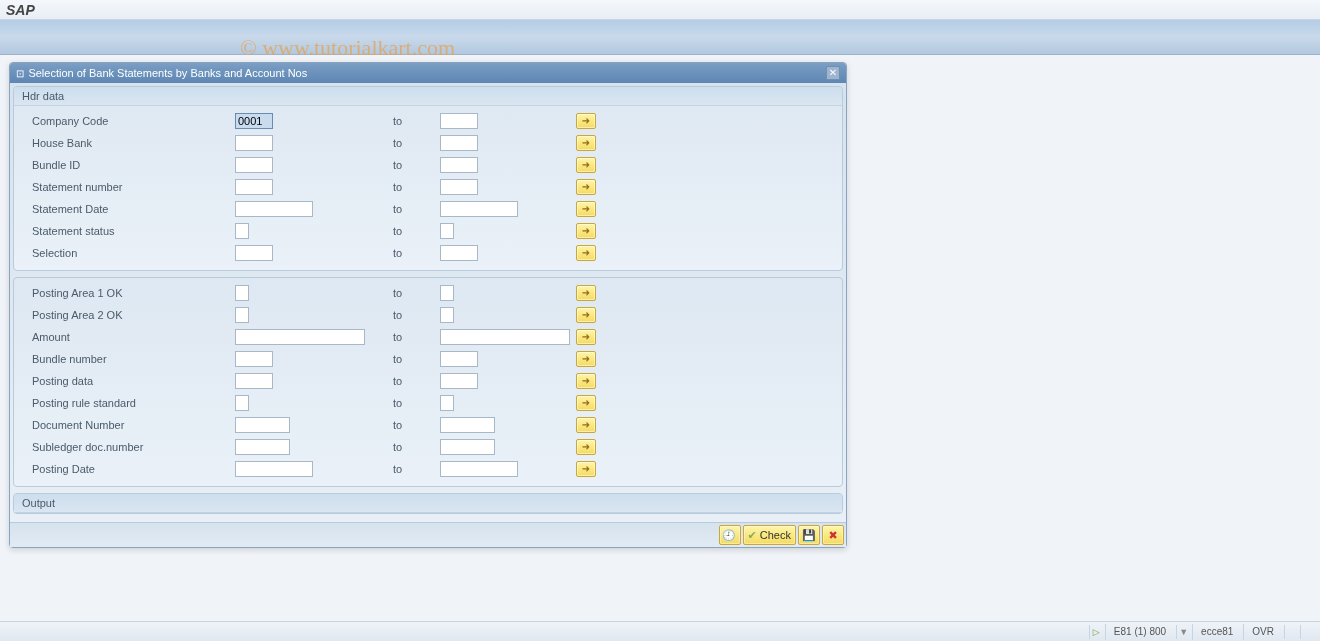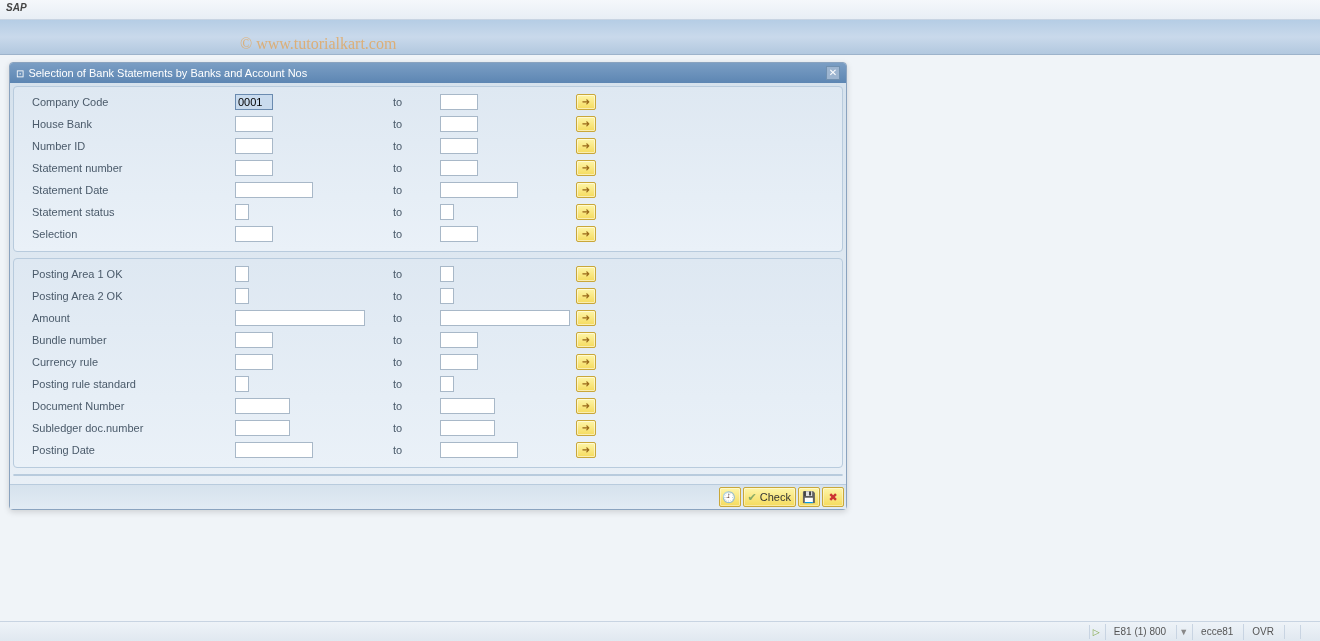--- a/index.html
+++ b/index.html
@@ -12,34 +12,34 @@
       height: 641px;
       overflow: hidden;
       position: relative;
     }
     .header-bar {
       background: linear-gradient(to bottom, #f5f8fb 0%, #e8eef5 100%);
       height: 20px;
       padding: 2px 6px;
       font-weight: bold;
       font-style: italic;
-      font-size: 10px;
+      font-size: 14px;
       color: #444;
       border-bottom: 1px solid #c8d4e2;
     }
     .toolbar-strip {
       background: linear-gradient(to bottom, #b5cde5 0%, #c9d9eb 50%, #b2c8df 100%);
       height: 35px;
       border-bottom: 1px solid #9db3cb;
     }
     .watermark {
       position: absolute;
       top: 35px;
       left: 240px;
-      font-size: 16px;
+      font-size: 22px;
       color: #e8a04a;
       opacity: 0.7;
       font-family: Georgia, serif;
       z-index: 1;
       pointer-events: none;
     }
     .modal {
       position: absolute;
       top: 62px;
       left: 9px;
@@ -210,37 +210,38 @@
   <div class="modal-title">
     <span class="modal-title-left">
       <span style="font-size:10px;">⊡</span>
       <span>Selection of Bank Statements by Banks and Account Nos</span>
     </span>
     <span class="close-btn">✕</span>
   </div>
   <div class="modal-body">
 
     <div class="group-box">
+      <div class="group-title">Hdr data</div>
       <div class="group-content" id="hdr-content">
           <div class="field-row">
             <div class="field-label">Company Code</div>
             <div class="input-cell"><input type="text" class="w-short selected-input" value="0001" style=""></div>
             <div class="to-label">to</div>
             <div class="input-cell-2"><input type="text" class="w-short" style=""></div>
             <div class="btn-cell"><span class="multi-btn"><span>➜</span></span></div>
           </div>
           <div class="field-row">
             <div class="field-label">House Bank</div>
             <div class="input-cell"><input type="text" class="w-short" style=""></div>
             <div class="to-label">to</div>
             <div class="input-cell-2"><input type="text" class="w-short" style=""></div>
             <div class="btn-cell"><span class="multi-btn"><span>➜</span></span></div>
           </div>
           <div class="field-row">
-            <div class="field-label">Number ID</div>
+            <div class="field-label">Bundle ID</div>
             <div class="input-cell"><input type="text" class="w-short" style=""></div>
             <div class="to-label">to</div>
             <div class="input-cell-2"><input type="text" class="w-short" style=""></div>
             <div class="btn-cell"><span class="multi-btn"><span>➜</span></span></div>
           </div>
           <div class="field-row">
             <div class="field-label">Statement number</div>
             <div class="input-cell"><input type="text" class="w-short" style=""></div>
             <div class="to-label">to</div>
             <div class="input-cell-2"><input type="text" class="w-short" style=""></div>
@@ -294,21 +295,21 @@
             <div class="btn-cell"><span class="multi-btn"><span>➜</span></span></div>
           </div>
           <div class="field-row">
             <div class="field-label">Bundle number</div>
             <div class="input-cell"><input type="text" class="w-short" style=""></div>
             <div class="to-label">to</div>
             <div class="input-cell-2"><input type="text" class="w-short" style=""></div>
             <div class="btn-cell"><span class="multi-btn"><span>➜</span></span></div>
           </div>
           <div class="field-row">
-            <div class="field-label">Currency rule</div>
+            <div class="field-label">Posting data</div>
             <div class="input-cell"><input type="text" class="w-short" style=""></div>
             <div class="to-label">to</div>
             <div class="input-cell-2"><input type="text" class="w-short" style=""></div>
             <div class="btn-cell"><span class="multi-btn"><span>➜</span></span></div>
           </div>
           <div class="field-row">
             <div class="field-label">Posting rule standard</div>
             <div class="input-cell"><input type="text" class="w-mini" style=""></div>
             <div class="to-label">to</div>
             <div class="input-cell-2"><input type="text" class="w-mini" style=""></div>
@@ -332,20 +333,21 @@
             <div class="field-label">Posting Date</div>
             <div class="input-cell"><input type="text" class="w-date" style=""></div>
             <div class="to-label">to</div>
             <div class="input-cell-2"><input type="text" class="w-date" style=""></div>
             <div class="btn-cell"><span class="multi-btn"><span>➜</span></span></div>
           </div>
         </div>
     </div>
 
     <div class="group-box">
+      <div class="group-title">Output</div>
     </div>
 
   </div>
   <div class="footer-bar">
     <span class="footer-btn icon-only" title="Execute">
       <span>🕘</span>
     </span>
     <span class="footer-btn">
       <span style="color:#8a6;">✔</span>
       <span>Check</span>

